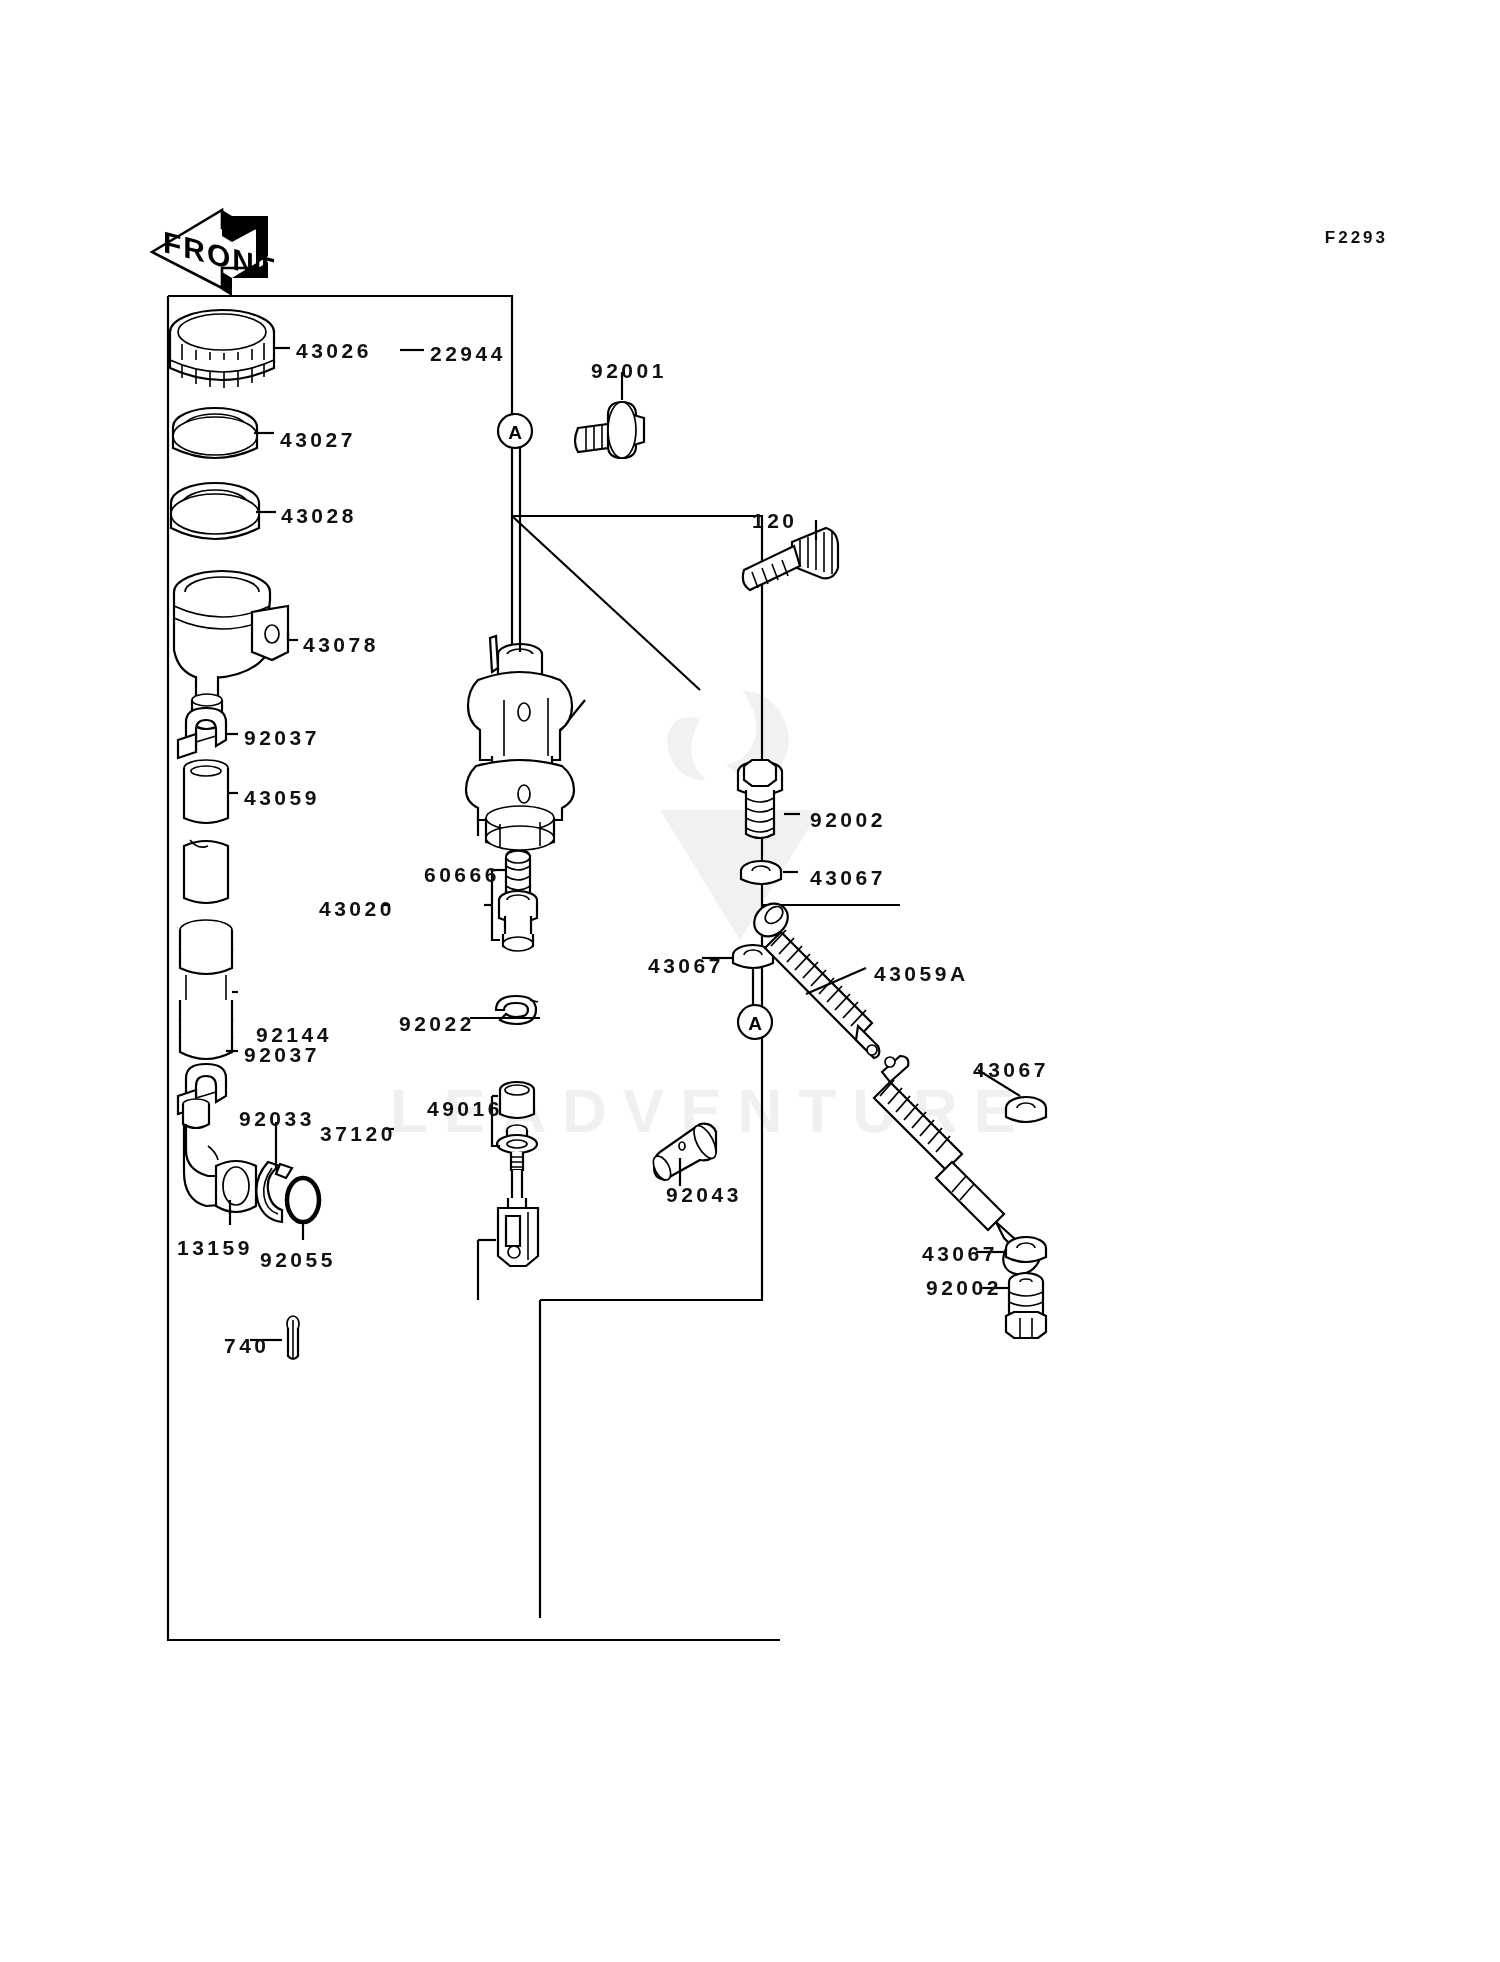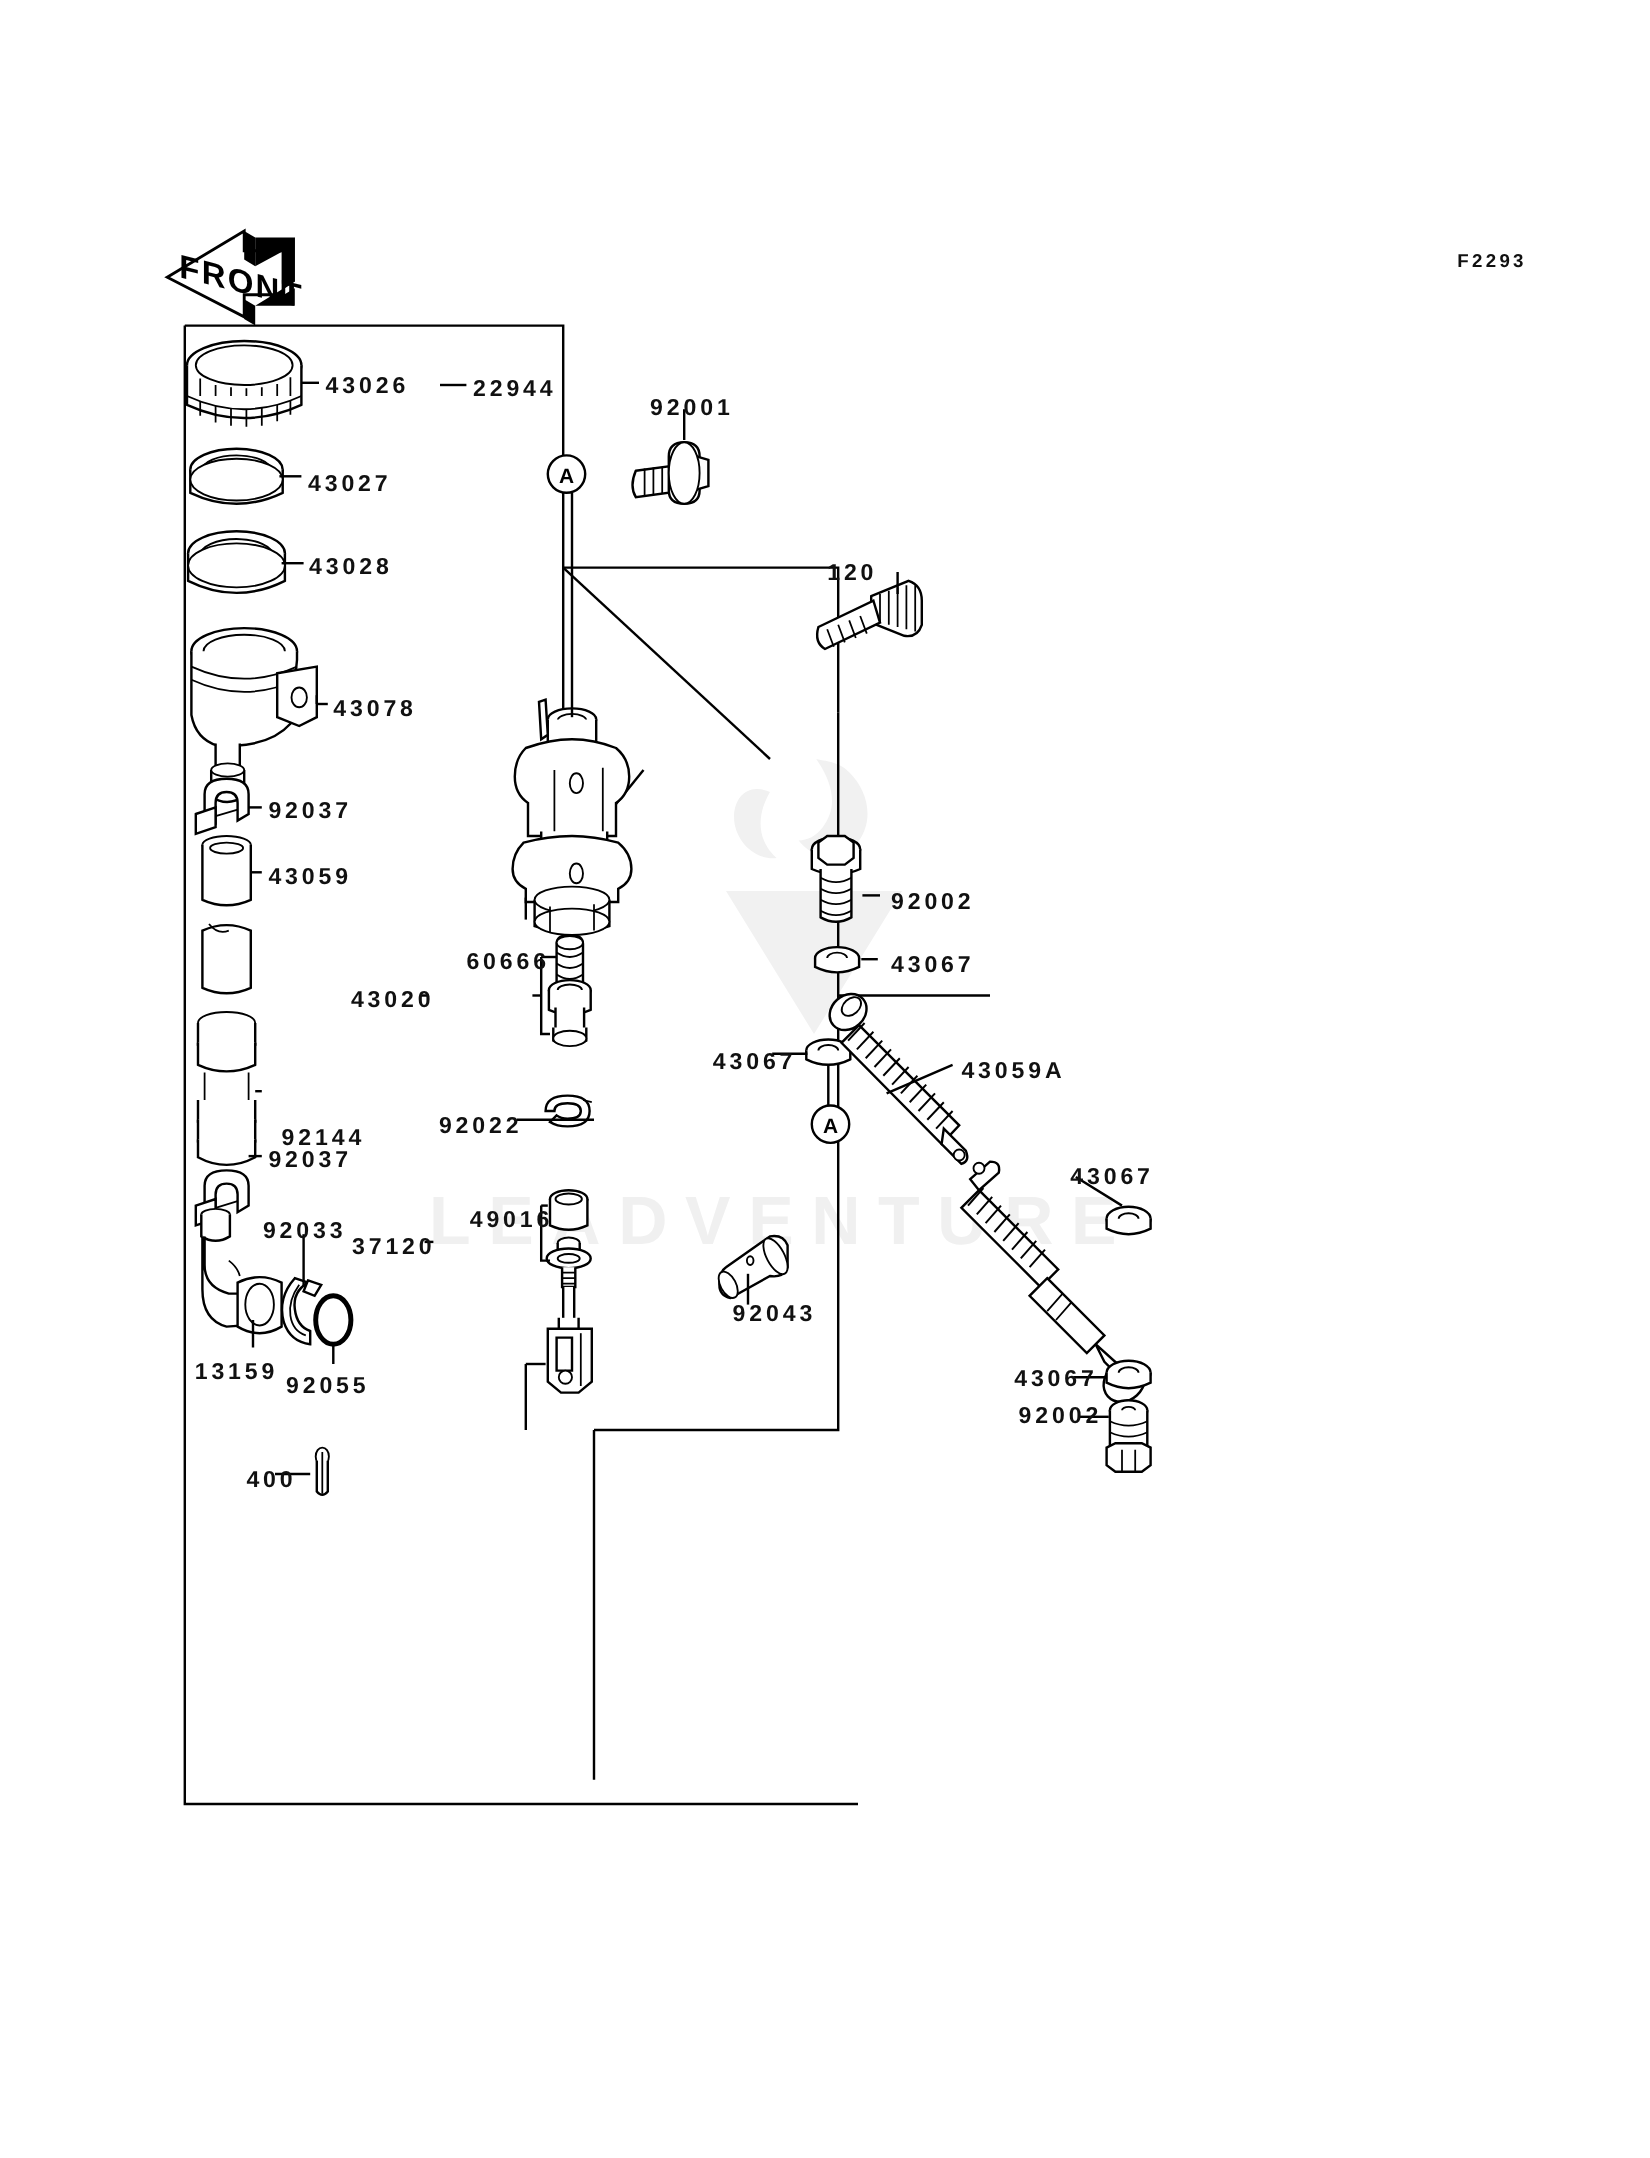--- a/index.html
+++ b/index.html
@@ -406,21 +406,21 @@
       <div class="lbl" style="left: 280px; top: 429px;">43027</div>
       <div class="lbl" style="left: 281px; top: 505px;">43028</div>
       <div class="lbl" style="left: 303px; top: 634px;">43078</div>
       <div class="lbl" style="left: 244px; top: 727px;">92037</div>
       <div class="lbl" style="left: 244px; top: 787px;">43059</div>
       <div class="lbl" style="left: 256px; top: 985px; margin-top: 39px;">92144</div>
       <div class="lbl" style="left: 244px; top: 1044px;">92037</div>
       <div class="lbl" style="left: 239px; top: 1108px;">92033</div>
       <div class="lbl" style="left: 177px; top: 1237px;">13159</div>
       <div class="lbl" style="left: 260px; top: 1249px;">92055</div>
-      <div class="lbl" style="left: 224px; top: 1335px;">400</div>
+      <div class="lbl" style="left: 224px; top: 1335px;">740</div>
       <div class="lbl" style="left: 424px; top: 864px;">60666</div>
       <div class="lbl" style="left: 319px; top: 898px;">43020</div>
       <div class="lbl" style="left: 399px; top: 1013px;">92022</div>
       <div class="lbl" style="left: 427px; top: 1098px;">49016</div>
       <div class="lbl" style="left: 320px; top: 1123px;">37120</div>
       <div class="lbl" style="left: 666px; top: 1184px;">92043</div>
       <div class="lbl" style="left: 591px; top: 360px;">92001</div>
       <div class="lbl" style="left: 752px; top: 510px;">120</div>
       <div class="lbl" style="left: 810px; top: 809px;">92002</div>
       <div class="lbl" style="left: 810px; top: 867px;">43067</div>

